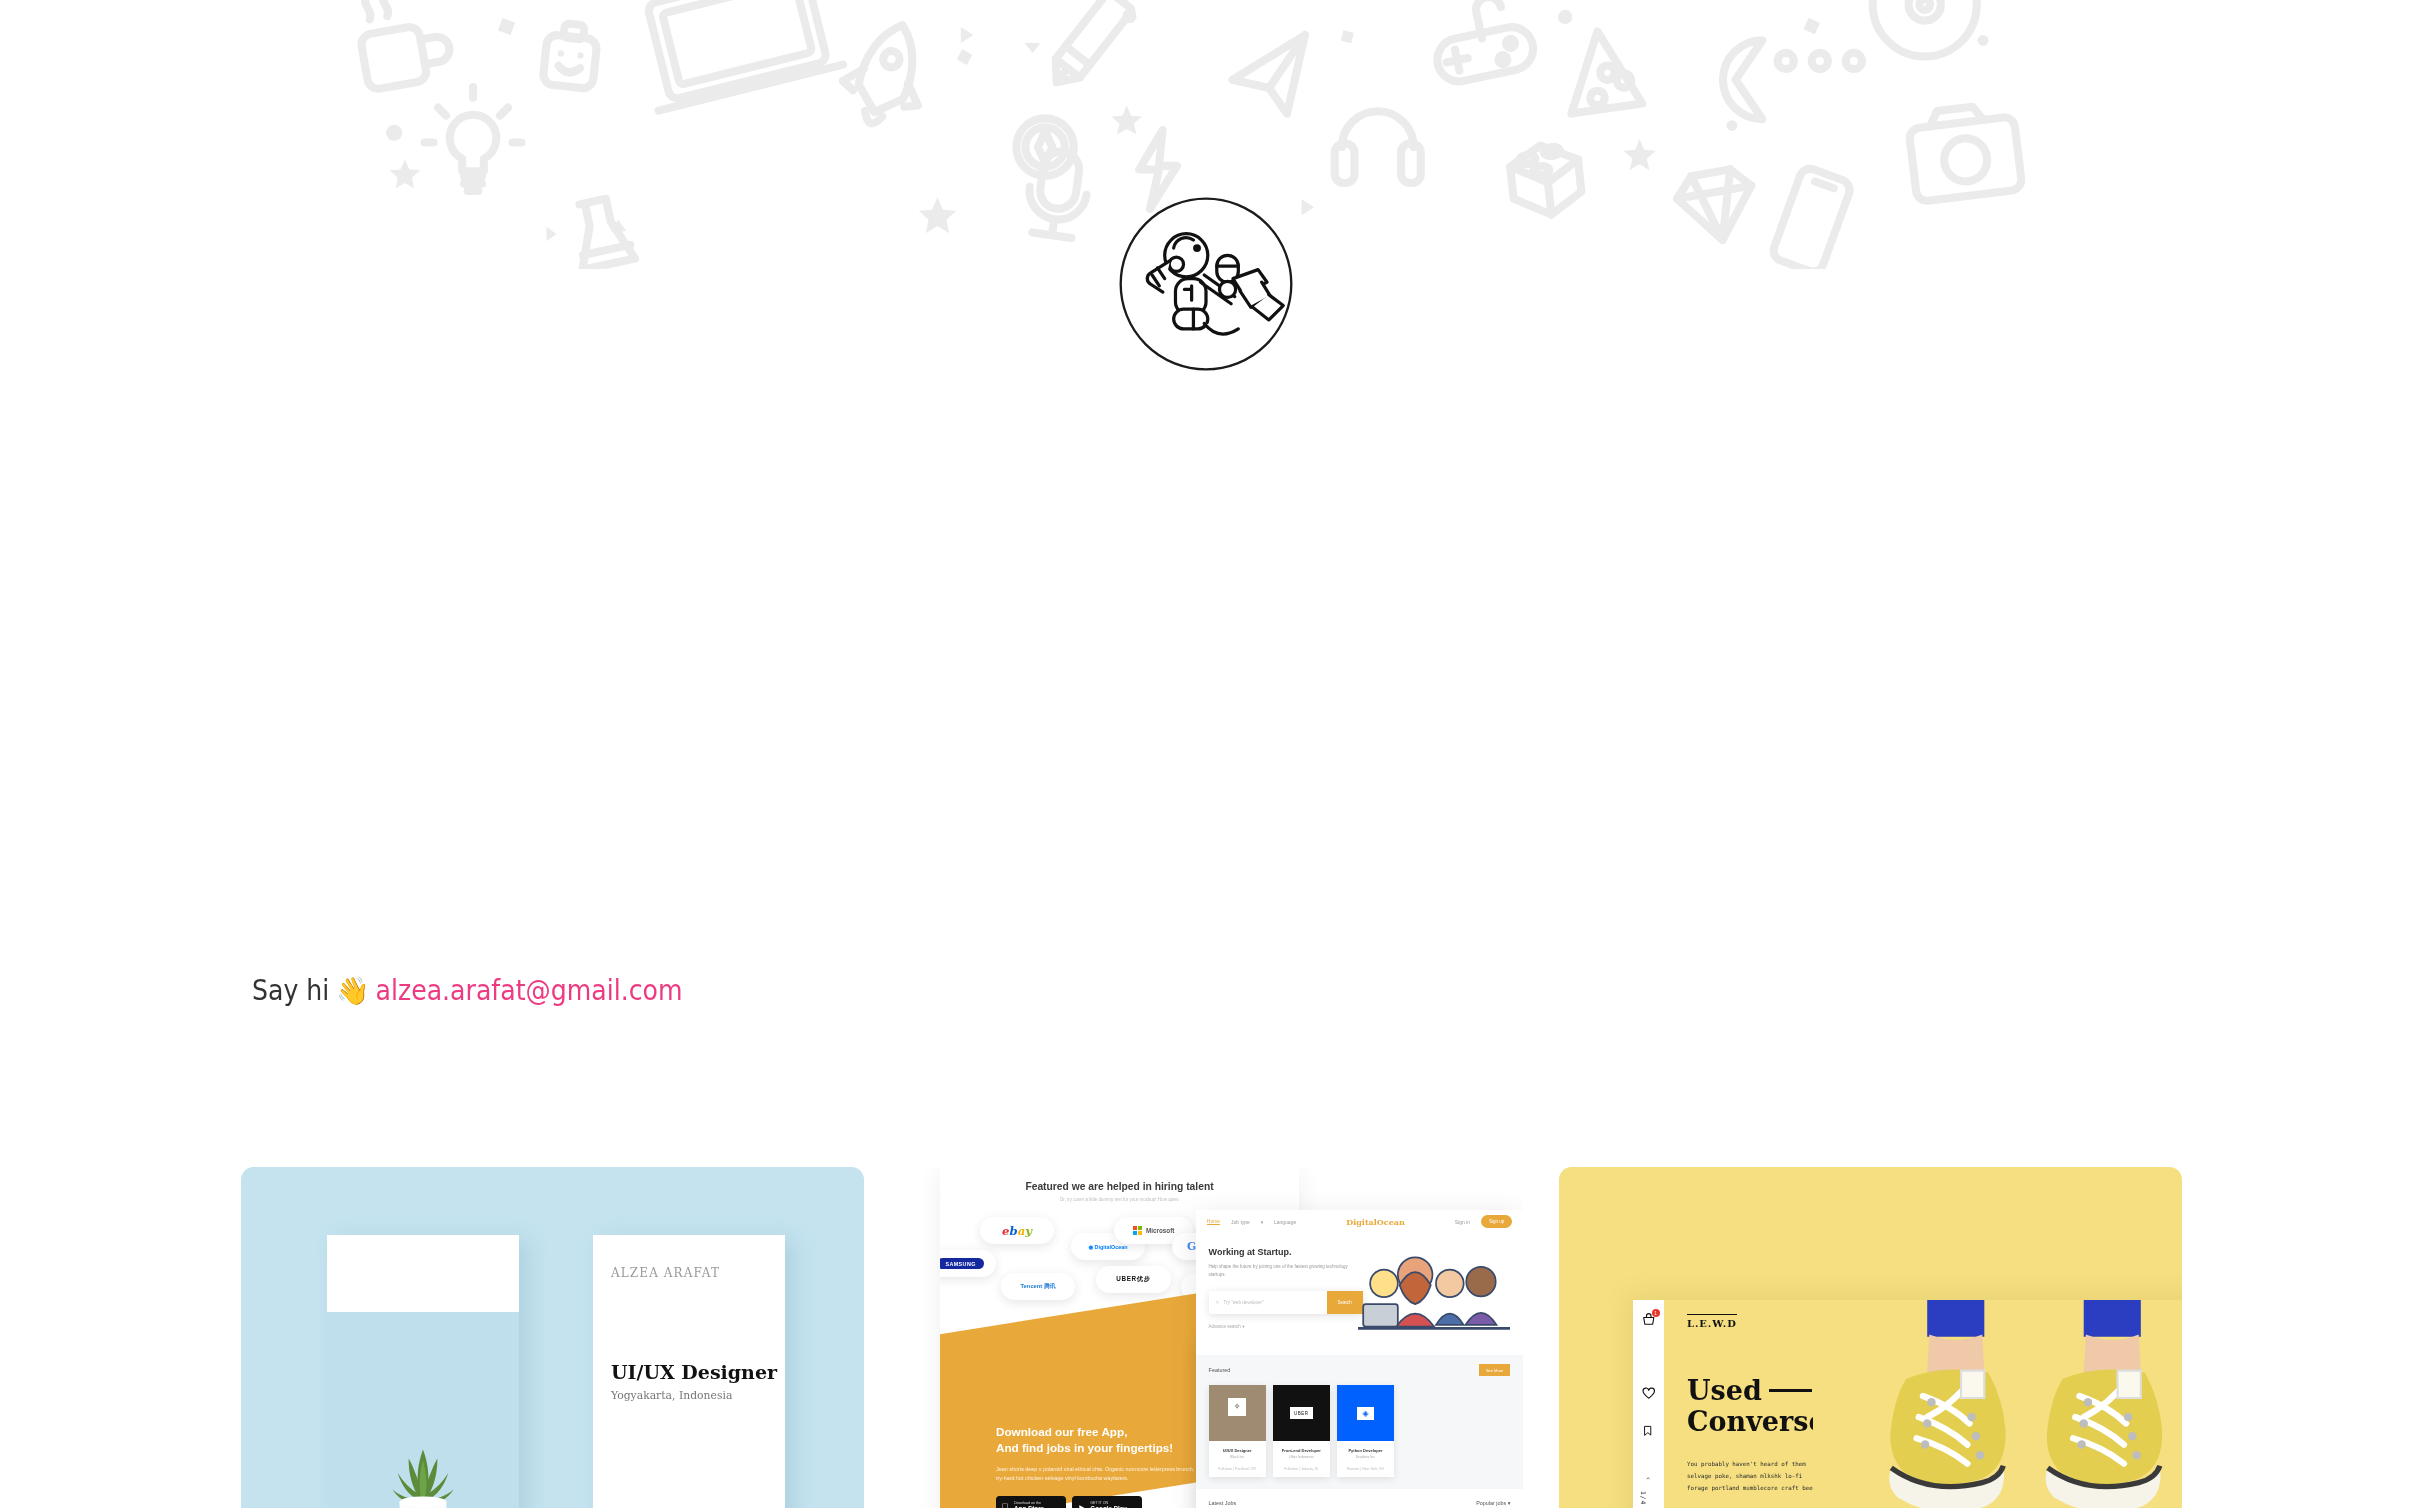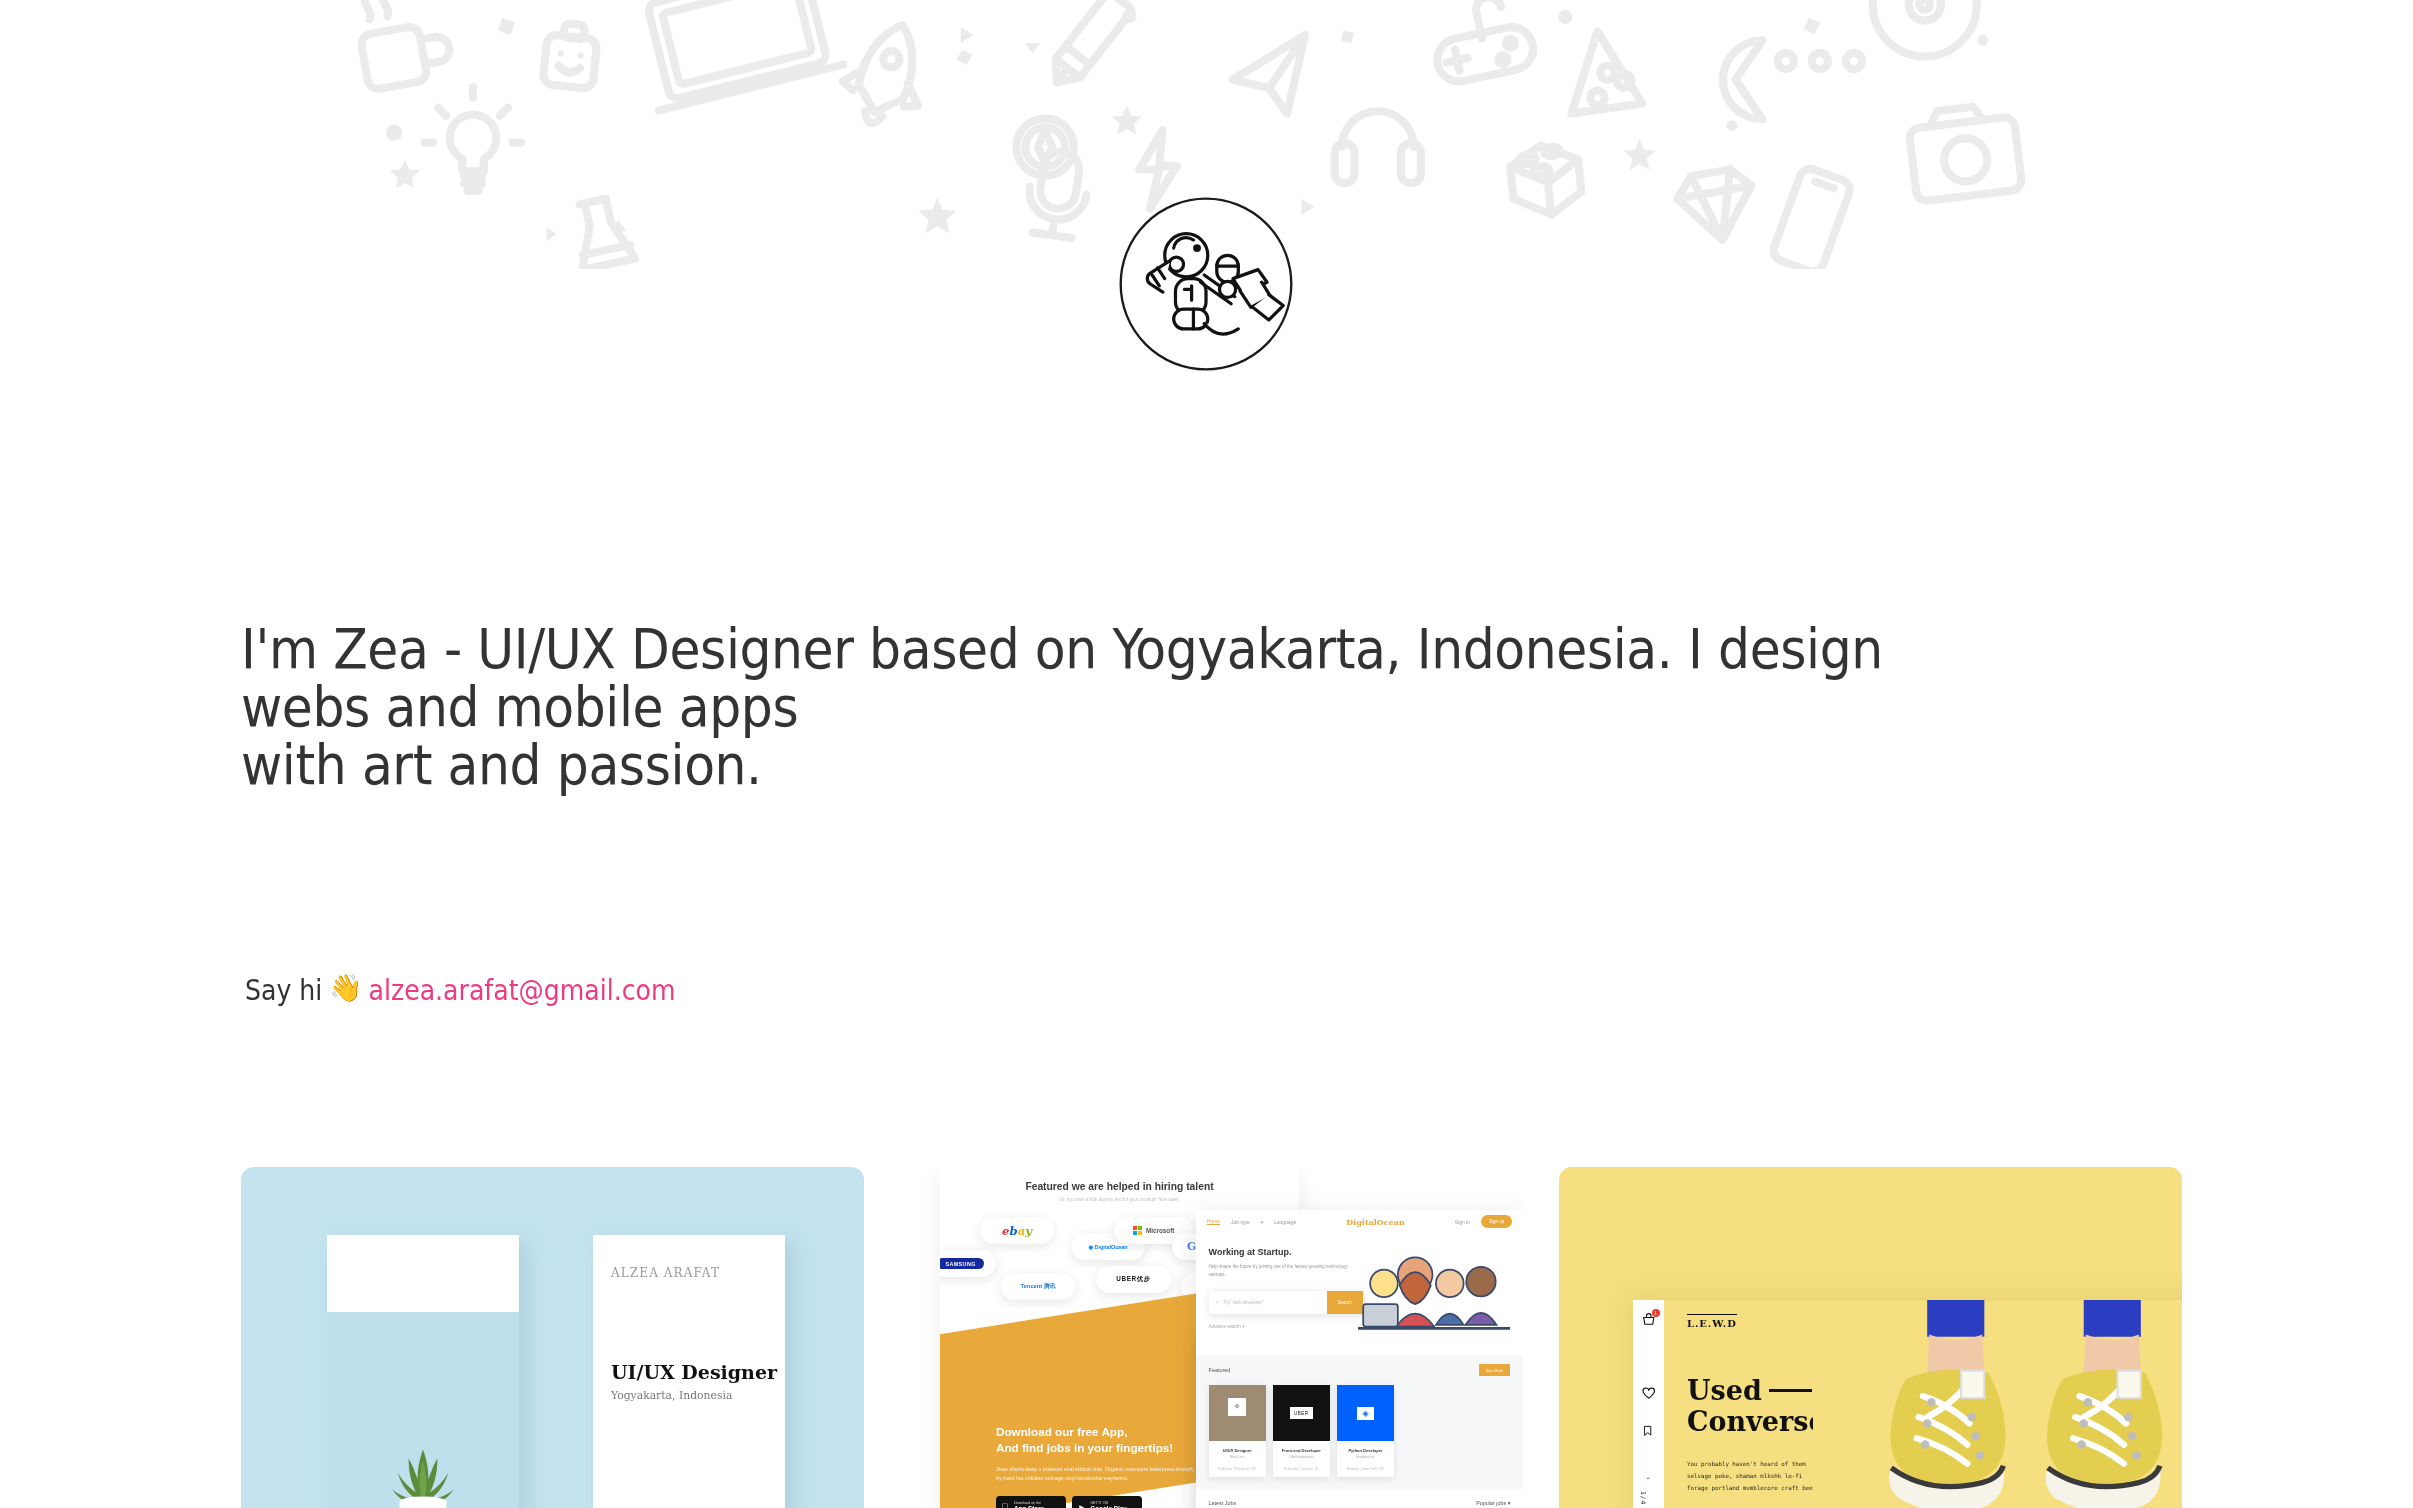--- a/index.html
+++ b/index.html
@@ -54,24 +54,24 @@
     line-height: 1.04;
     font-weight: 300;
     letter-spacing: -0.4px;
     color: #333333;
     white-space: pre-line;
     max-width: 1778px;
   }
 
   .contact-row {
     position: absolute;
-    left: 245px;
+    left: 252px;
     top: 974px;
     display: flex;
-    align-items: flex-start;
+    align-items: center;
     font-family: "DejaVu Sans Condensed", "Liberation Sans Narrow", "Liberation Sans", sans-serif;
     font-size: 28px;
     font-weight: 400;
     color: #333333;
     white-space: nowrap;
   }
   .contact-label { color: #333333; }
   .wave-emoji {
     font-size: 27px;
     margin: 0 5.4px 0 7.2px;
@@ -520,24 +520,20 @@
         <rect x="110" y="66" width="24" height="30" rx="12"></rect>
         <path d="M110 78 h24"></path>
         <path d="M128 92 l28 -10 10 14 -28 12 z"></path>
         <path d="M136 106 l12 18 22 -12 -10 -16"></path>
         <path d="M150 124 l18 14 16 -16 -16 -12"></path>
         <circle cx="122" cy="104" r="9"></circle>
       </g>
     </svg>
   </div>
 
-  <div class="hero">
-    <h1 class="hero-heading">I'm Zea - UI/UX Designer based on Yogyakarta, Indonesia. I design webs and mobile apps
-with art and passion.</h1>
-  </div>
 
   <div class="contact-row">
     <span class="contact-label">Say hi</span>
     <span class="wave-emoji">👋</span>
     <a class="contact-email" href="#">alzea.arafat@gmail.com</a>
   </div>
 
   <div class="cards">
 
     <div class="card card-blue">

